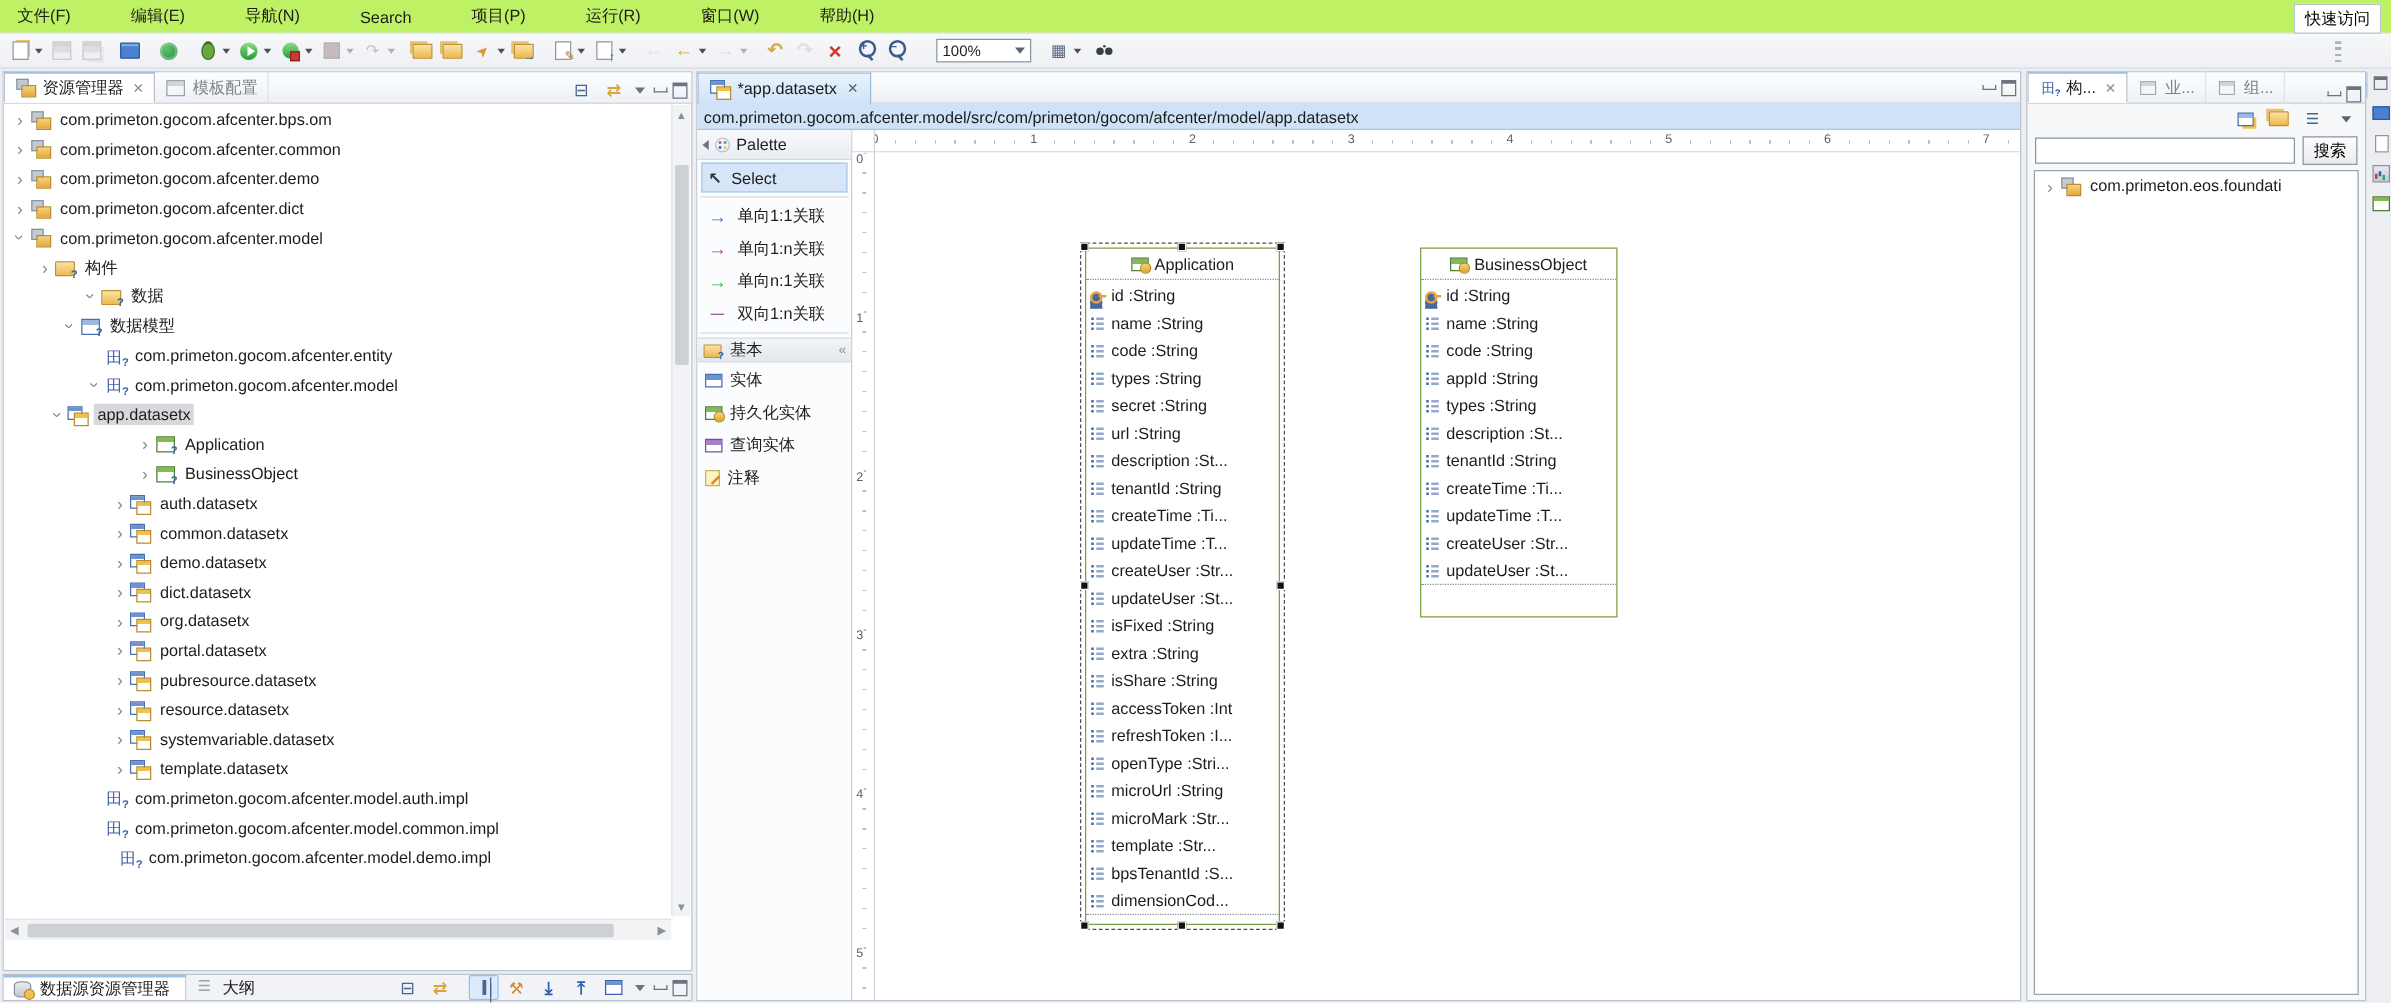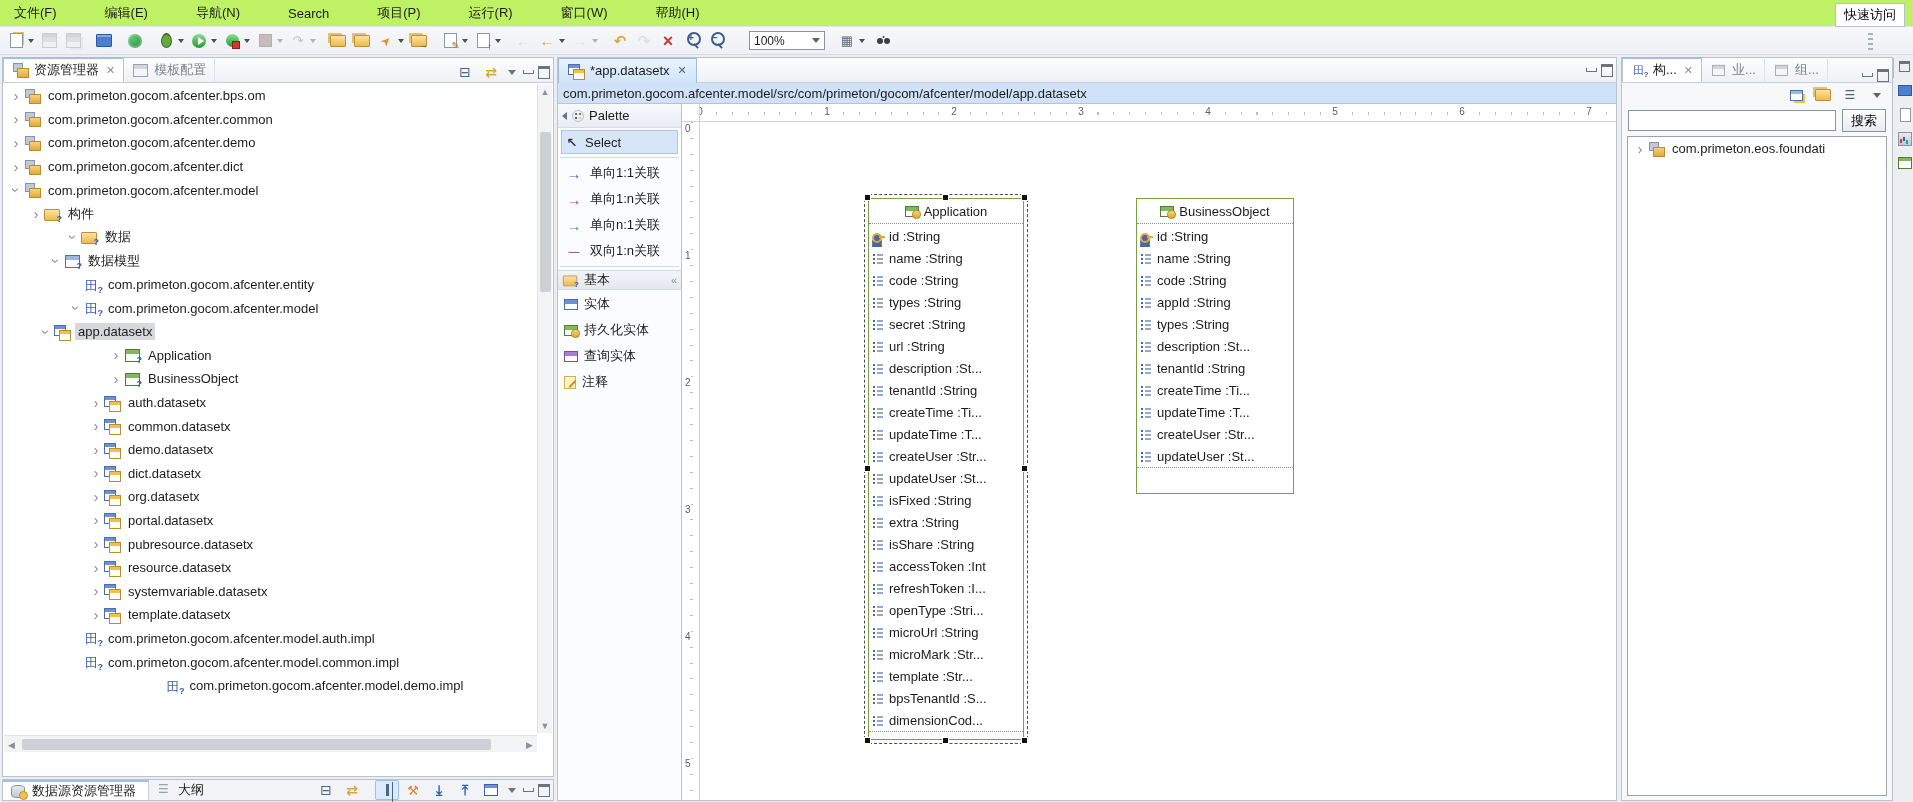--- a/index.html
+++ b/index.html
@@ -606,21 +606,21 @@
         <div class="trow" style="padding-left: 64px;">
           <span class="tw"></span>
           <span class="ti ic-pkg"></span>
           <span class="lb">com.primeton.gocom.afcenter.model.auth.impl</span>
         </div>
         <div class="trow" style="padding-left: 64px;">
           <span class="tw"></span>
           <span class="ti ic-pkg"></span>
           <span class="lb">com.primeton.gocom.afcenter.model.common.impl</span>
         </div>
-        <div class="trow" style="padding-left: 75px; justify-content: center;">
+        <div class="trow" style="padding-left: 75px;">
           <span class="tw"></span>
           <span class="ti ic-pkg"></span>
           <span class="lb">com.primeton.gocom.afcenter.model.demo.impl</span>
         </div>
     </div>
     <div class="vsb">
       <span class="ar" style="top:0">▲</span>
       <span class="thumb"></span>
       <span class="ar" style="bottom:0">▼</span>
     </div>

